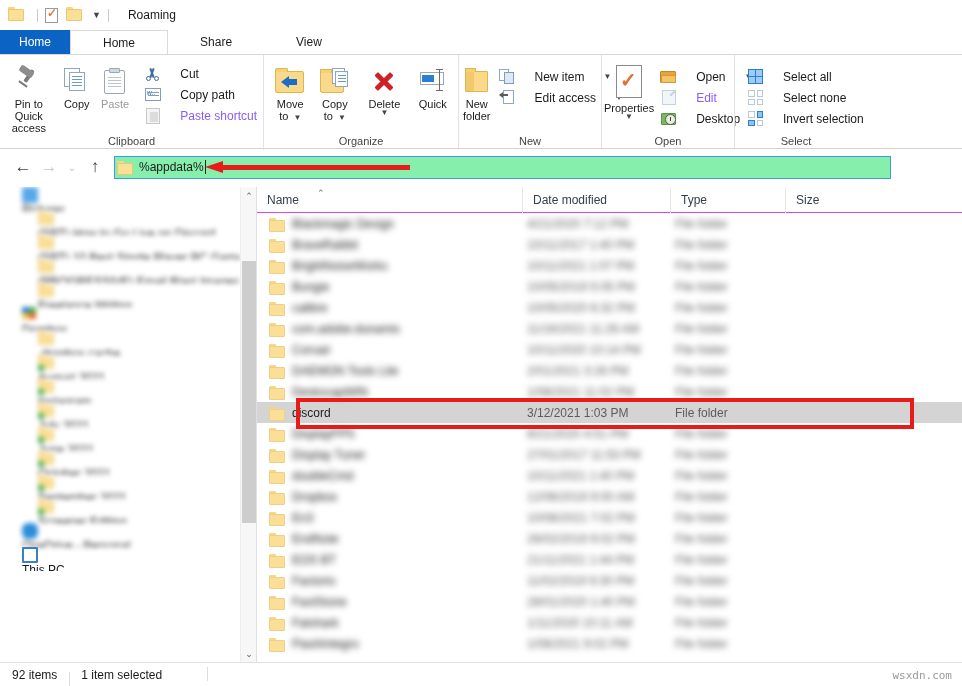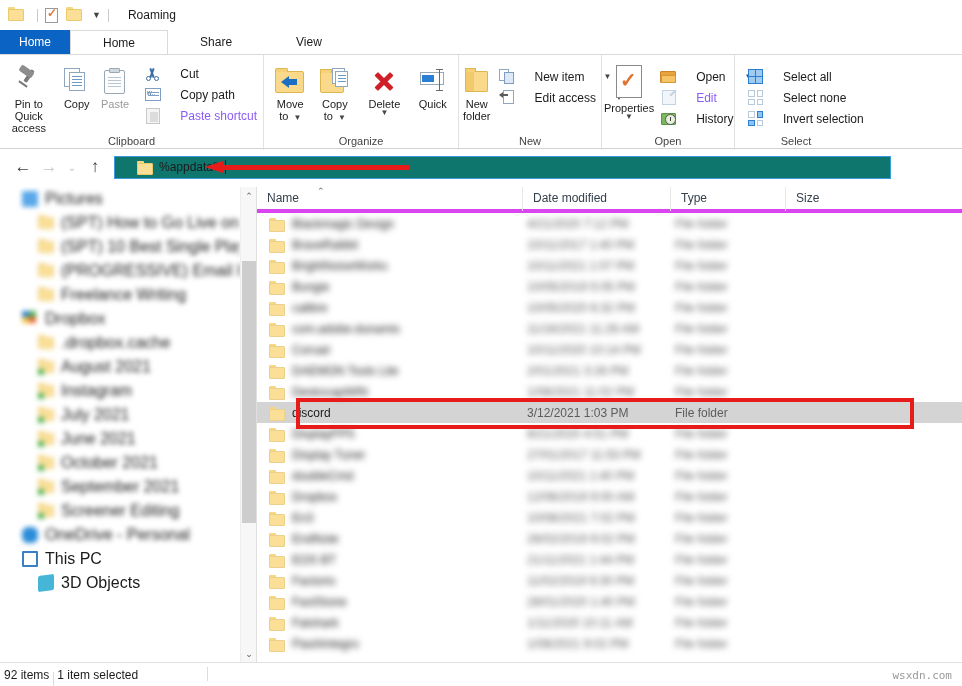--- a/index.html
+++ b/index.html
@@ -209,73 +209,73 @@
   .selinv i.on{background:#8fc3ea;border-color:#2a7fd4;}
 
   
   .addrbar{ height:36px; display:flex; align-items:center; padding:0 10px; background:#fff;}
   .nav-btn{ width:26px; height:26px; display:flex; align-items:center; justify-content:center;
             font-size:17px; color:#3c3c3c; cursor:default; }
   .nav-btn.dis{ color:#c6c6c6; }
   .nav-btn.small{ width:20px; font-size:10px;}
   .addr-input{
     flex:1; height:23px; margin-left:6px; margin-right:61px; border:1px solid #3c9ae0;
-    background:#0f766e; display:flex; align-items:center; padding:0 22px; position:relative;
+    background:#86efac; display:flex; align-items:center; padding:0 2px; position:relative;
   }
   .addr-text{ margin-left:7px; font-size:12px; color:#1b1b1b; }
   .caret{ width:1px; height:14px; background:#1b1b1b; margin-left:1px; }
 
   
   .red-arrow{ position:absolute; left:205px; top:161px; width:205px; height:12px; }
   .red-arrow .shaft{ position:absolute; left:16px; top:4px; width:189px; height:5px; background:#e81b1b; }
   .red-arrow .head{ position:absolute; left:0; top:0; width:0; height:0;
       border-top:6px solid transparent; border-bottom:6px solid transparent; border-right:18px solid #e81b1b;}
 
   
   .main{ position:absolute; left:0; top:187px; right:0; bottom:24px; display:flex; }
   .navpane{ width:256px; position:relative; background:#fff; overflow:hidden;}
   .navlist{ position:absolute; left:0; top:0; right:16px; }
-  .nav-item{ display:flex; align-items:center; height:24px; padding-left:22px; font-size:16px; cursor:default;}
+  .nav-item{ display:flex; height:24px; padding-left:22px; font-size:12px; cursor:default;flex-direction:column;}
   .nav-item.sub{ padding-left:38px; }
   .nav-item.sel{ background:#d8d8d8; }
   .nav-item .ic{ width:16px; height:16px; margin-right:7px; flex:none; position:relative;}
   .nav-label{ white-space:nowrap; overflow:hidden; }
   .blur1{ filter: blur(2.6px); }
   .blur-strong{ filter: blur(3.2px); }
 
   .navscroll{ position:absolute; right:0; top:0; bottom:0; width:16px; background:#f7f7f7; border-left:1px solid #ededed;}
   .navscroll .up,.navscroll .dn{ position:absolute; left:0; width:16px; height:17px; display:flex; align-items:center; justify-content:center; font-size:9px; color:#5a5a5a;}
   .navscroll .up{ top:0;} .navscroll .dn{ bottom:0;}
   .navscroll .thumb{ position:absolute; left:1px; width:14px; background:#cdcdcd; }
 
   .splitter{ width:1px; background:#e0e0e0; }
 
   .filepane{ flex:1; position:relative; background:#fff; overflow:hidden;}
-  .colhead{ height:26px; display:flex; align-items:center; border-bottom:4px solid #d946ef; position:relative;}
+  .colhead{ height:26px; display:flex; align-items:center; border-bottom:1px solid #d946ef; position:relative;}
   .ch{ font-size:12px; color:#34404d; padding-left:10px; position:relative; height:26px; display:flex; align-items:center;}
   .ch + .ch{ border-left:1px solid #e8e8e8; }
   .sortmark{ position:absolute; left:60px; top:1px; font-size:9px; color:#6b6b6b;}
 
   .rows{ position:absolute; left:0; top:26px; right:0; bottom:0; }
   .frow{ height:21px; display:flex; align-items:center; font-size:12px; cursor:default; }
   .frow.sel{ background:#d4d4d4; }
   .fname{ width:270px; display:flex; align-items:center; padding-left:12px; }
   .fname .fic{ margin-right:8px; flex:none; }
   .fdate{ width:148px; color:#5c5c5c; }
   .ftype{ width:115px; color:#5c5c5c; }
   .fsize{ width:80px; color:#5c5c5c; }
 
   
   .red-box{ position:absolute; left:296px; top:398px; width:618px; height:31px;
             border:4px solid #e81b1b; pointer-events:none; }
 
   
   .statusbar{ position:absolute; left:0; right:0; bottom:0; height:24px;
       border-top:1px solid #e0e0e0; display:flex; align-items:center; background:#fff; font-size:12px; color:#1b1b1b;}
-  .st-item{ padding:0 4px; position:relative; }
+  .st-item{ padding:0 12px; position:relative; }
   .st-item + .st-item::before{ content:""; position:absolute; left:0; top:4px; height:14px; width:1px; background:#dcdcdc;}
   .st-end{ position:absolute; left:207px; top:4px; height:14px; width:1px; background:#dcdcdc;}
   .watermark{ position:absolute; right:10px; bottom:4px; font-size:11px; color:#9a9a9a;
       font-family:"DejaVu Sans Mono", monospace; }
 
   
   .ic-pic{width:15px;height:13px;background:#59a7e8;border-radius:1px;}
   .ic-dropbox{width:14px;height:13px;position:relative;}
   .ic-dropbox i{position:absolute;width:7px;height:6px;}
   .ic-onedrive{width:15px;height:11px;background:#2c8dd8;border-radius:6px;}
@@ -498,21 +498,21 @@
               </span>
             <span>Edit</span>
           </div>
           <div class="small-btn">
             <span class="ic">
                 <span class="hist">
                   <span class="fb"></span>
                   <span class="cl"></span>
                 </span>
               </span>
-            <span>History</span>
+            <span>Desktop</span>
           </div>
         </div>
       </div>
       <div class="rgroup-label">Open</div>
     </div>
 
     <div class="rgroup" style="width:123px">
       <div class="rgroup-body" style="padding-left:6px">
         <div class="small-col" style="padding-top:6px">
           <div class="small-btn">
@@ -660,24 +660,20 @@
             <span class="nav-label">Screener Editing</span>
           </div>
           <div class="nav-item blur1">
             <span class="ic ic-onedrive"></span>
             <span class="nav-label">OneDrive - Personal</span>
           </div>
           <div class="nav-item">
             <span class="ic ic-pc"></span>
             <span class="nav-label">This PC</span>
           </div>
-          <div class="nav-item sub">
-            <span class="ic ic-3d"></span>
-            <span class="nav-label">3D Objects</span>
-          </div>
         </div>
       <div class="navscroll">
         <div class="up">⌃</div>
         <div class="thumb" style="top:74px;height:262px;"></div>
         <div class="dn">⌄</div>
       </div>
     </div>
 
     <div class="splitter"></div>
 

